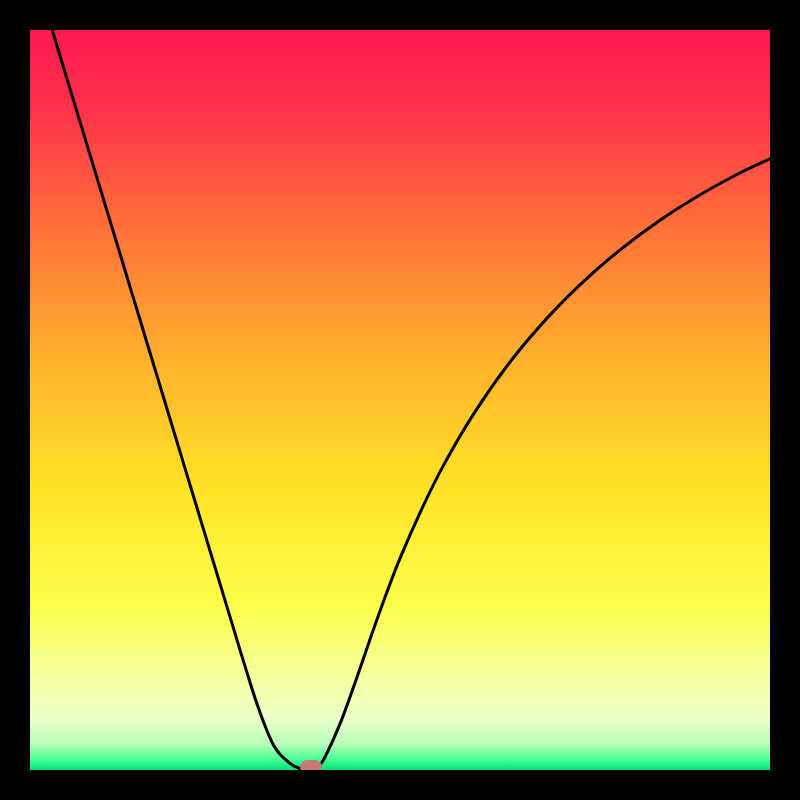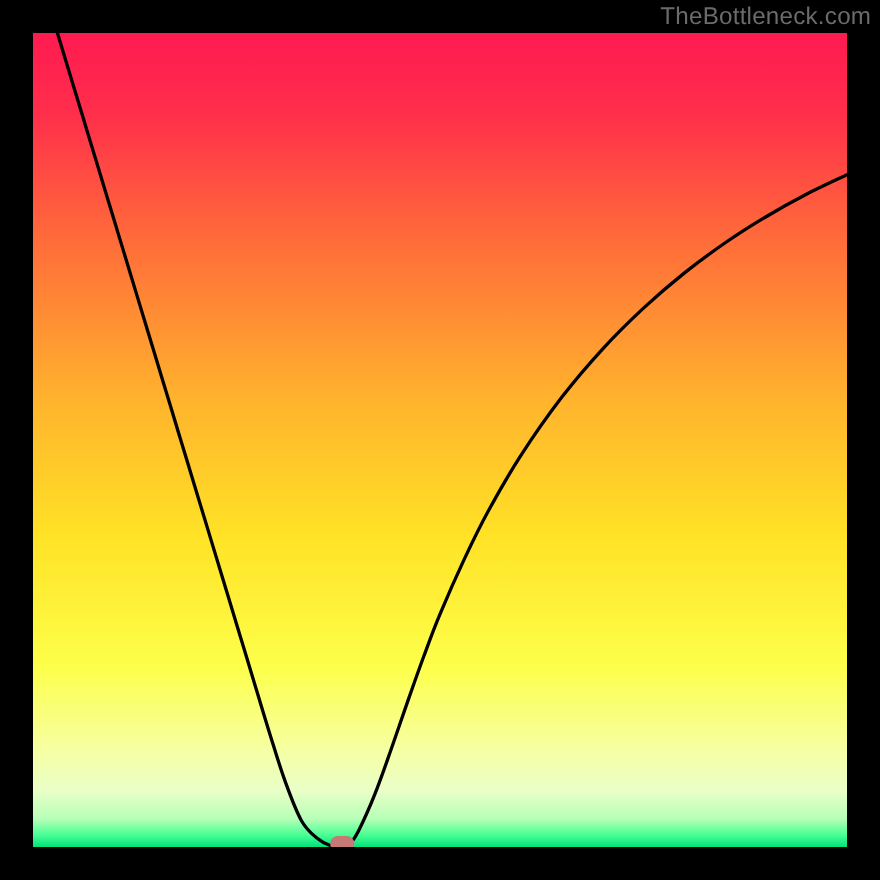--- a/index.html
+++ b/index.html
@@ -56,14 +56,13 @@
             <stop offset="96.5%" stop-color="#b8ffb8"></stop>
             <stop offset="98.5%" stop-color="#4bff95"></stop>
             <stop offset="100%" stop-color="#00e37a"></stop>
           </linearGradient>
         </defs>
         <rect x="0" y="0" width="740" height="740" fill="url(#bg-grad)"></rect>
         <path d="M 22.2 0 C 24.864 8.791199999999986, 31.672 31.25759999999993, 37 48.83999999999992 C 42.328 66.42239999999991, 46.47200000000001 80.09759999999994, 51.800000000000004 97.67999999999995 C 57.128 115.26239999999996, 61.27199999999999 128.93759999999997, 66.6 146.51999999999998 C 71.928 164.1024, 76.072 177.7776, 81.4 195.36 C 86.72800000000001 212.94240000000002, 90.872 226.61759999999998, 96.2 244.2 C 101.528 261.7824, 105.672 275.4576, 111 293.04 C 116.328 310.6224, 120.47200000000001 324.29760000000005, 125.80000000000001 341.88000000000005 C 131.12800000000001 359.46240000000006, 135.272 373.13759999999996, 140.6 390.71999999999997 C 145.928 408.3024, 150.072 421.9776, 155.4 439.56 C 160.728 457.1424, 164.872 470.81759999999997, 170.20000000000002 488.4 C 175.52800000000002 505.9824, 179.672 519.6576, 185 537.24 C 190.328 554.8224, 194.472 568.4975999999999, 199.8 586.0799999999999 C 205.12800000000001 603.6623999999999, 209.272 617.8704, 214.6 634.9200000000001 C 219.928 651.9696000000001, 224.072 666.1479999999999, 229.4 680.8 C 234.728 695.452, 238.872 706.9960000000001, 244.20000000000002 716.32 C 249.52800000000002 725.644, 254.33800000000002 728.604, 259 732.6 C 263.662 736.596, 266.104 737.188, 270.09999999999997 738.52 C 274.09599999999995 739.852, 277.87 740.3996, 281.2 740 C 284.53 739.6004, 285.93600000000004 738.9639999999999, 288.6 736.3 C 291.264 733.636, 292.004 733.192, 296 725.2 C 299.996 717.2080000000001, 305.472 705.22, 310.8 691.9 C 316.12800000000004 678.5799999999999, 320.272 666.2516, 325.6 651.2 C 330.92800000000005 636.1484, 335.07200000000006 623.4648, 340.40000000000003 608.28 C 345.728 593.0952, 349.872 581.2256, 355.2 566.84 C 360.52799999999996 552.4544000000001, 363.34 544.344, 370 528.36 C 376.66 512.376, 384.208 495.0896, 392.20000000000005 478.04 C 400.19200000000006 460.9904, 405.076 450.68960000000004, 414.40000000000003 433.64000000000004 C 423.72400000000005 416.59040000000005, 432.012 401.8348, 444 383.32 C 455.988 364.8052, 467.68 348.096, 481 330.78000000000003 C 494.32 313.46400000000006, 504.68 301.6388, 518 287.12 C 531.32 272.6012, 541.68 262.5075999999999, 555 250.11999999999995 C 568.32 237.73239999999996, 578.68 228.95600000000007, 592 218.30000000000007 C 605.32 207.64400000000006, 615.68 200.11079999999998, 629 190.91999999999996 C 642.32 181.72919999999993, 652.68 175.232, 666 167.24 C 679.32 159.24800000000002, 689.68 153.44639999999998, 703 146.51999999999998 C 716.32 139.59359999999998, 733.34 131.9568, 740 128.76" fill="none" stroke="#000000" stroke-width="3" stroke-linecap="round" stroke-linejoin="round"></path>
         <rect x="270.2" y="730" width="22" height="14" rx="7" ry="7" fill="#c77a75"></rect>
       </svg>
   </div>
-  <div class="watermark">TheBottleneck.com</div>
 </div>
 
 </body></html>

